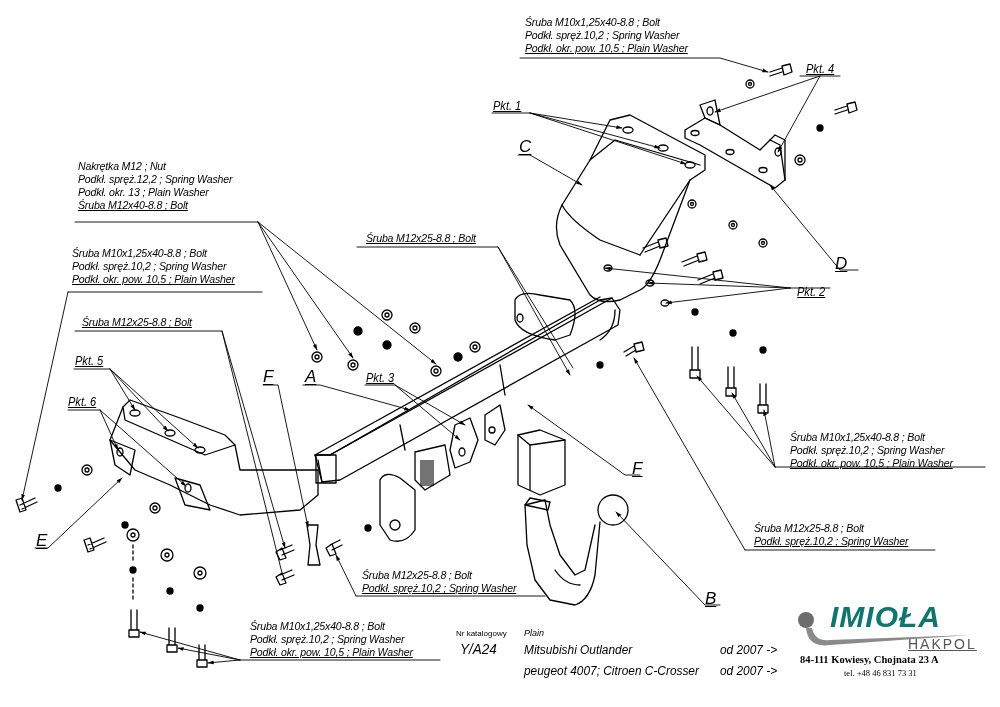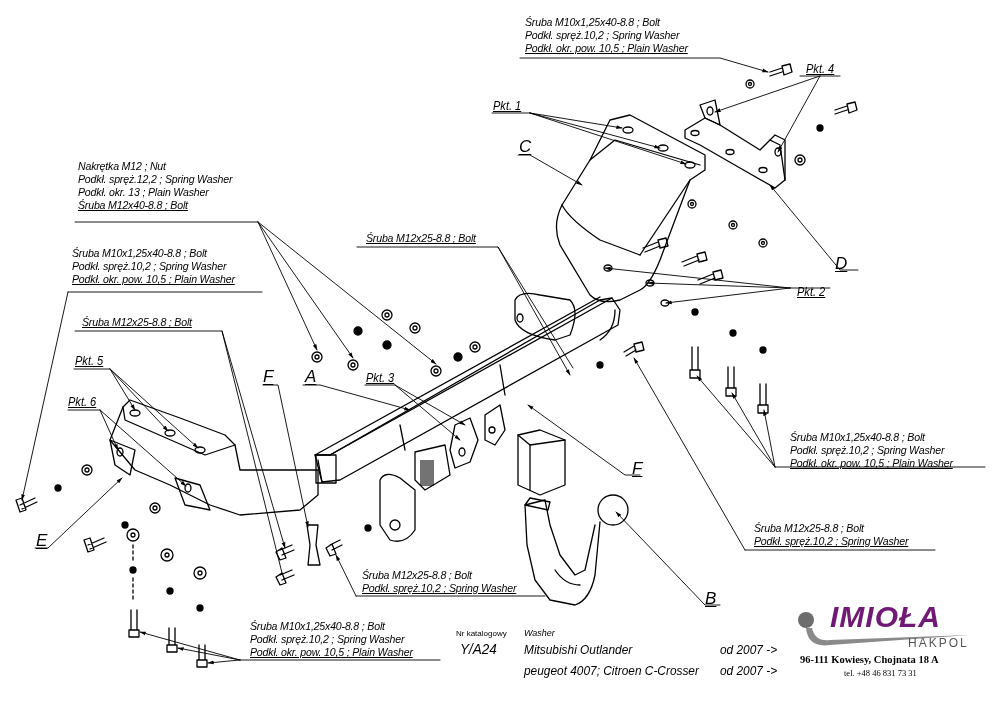--- a/index.html
+++ b/index.html
@@ -9,22 +9,22 @@
   .lbl .ln { display:block; }
   .lbl .ul { text-decoration:underline; text-underline-offset:1px; }
   .part { position:absolute; font-style:italic; font-size:17px; line-height:17px; text-decoration:underline; text-underline-offset:2px; }
   .pkt { position:absolute; font-style:italic; font-size:12px; line-height:13px; text-decoration:underline; text-underline-offset:1px; transform:scaleX(0.92); transform-origin:left top; }
   .cat-label { position:absolute; font-size:8px; }
   .cat-val { position:absolute; font-style:italic; font-size:15px; transform:scaleX(0.9); transform-origin:left top; }
   .mk-label { position:absolute; font-style:italic; font-size:9px; }
   .mk-row { position:absolute; font-style:italic; font-size:12.5px; white-space:nowrap; transform:scaleX(0.95); transform-origin:left top; }
   .addr1 { position:absolute; font-family:"Liberation Serif", serif; font-weight:bold; font-size:10.5px; white-space:nowrap; }
   .addr2 { position:absolute; font-family:"Liberation Serif", serif; font-size:8.5px; white-space:nowrap; }
-  .logo-text { position:absolute; font-style:italic; font-weight:bold; font-size:30px; color:#701a75; letter-spacing:1px; }
-  .logo-sub { position:absolute; font-size:12px; color:#555; letter-spacing:2px; }
+  .logo-text { position:absolute; font-style:italic; font-weight:bold; font-size:30px; color:#0f766e; letter-spacing:1px; }
+  .logo-sub { position:absolute; font-size:14px; color:#555; letter-spacing:2px;text-decoration:underline; }
 </style>
 </head>
 <body>
 
 <svg id="drawing" viewBox="0 0 1000 707" xmlns="http://www.w3.org/2000/svg">
   <defs>
     <marker id="arr" viewBox="0 0 10 10" refX="9" refY="5" markerWidth="7" markerHeight="7" orient="auto-start-reverse">
       <path d="M0,2 L10,5 L0,8 z" fill="#000"></path>
     </marker>
   </defs>
@@ -320,22 +320,22 @@
 <div class="part" style="left:705px;top:590px;">B</div>
 <div class="part" style="left:519px;top:138px;">C</div>
 <div class="part" style="left:835px;top:255px;">D</div>
 <div class="part" style="left:36px;top:532px;">E</div>
 <div class="part" style="left:263px;top:368px;">F</div>
 <div class="part" style="left:632px;top:460px;">F</div>
 
 <div class="cat-label" style="left:456px;top:629px;">Nr katalogowy</div>
 <div class="cat-val" style="left:460px;top:640px;">Y/A24</div>
 
-<div class="mk-label" style="left:524px;top:628px;">Washer</div>
+<div class="mk-label" style="left:524px;top:628px;">Plain</div>
 <div class="mk-row" style="left:524px;top:643px;">Mitsubishi Outlander</div>
 <div class="mk-row" style="left:720px;top:643px;">od  2007 -&gt;</div>
 <div class="mk-row" style="left:524px;top:664px;">peugeot 4007; Citroen C-Crosser</div>
 <div class="mk-row" style="left:720px;top:664px;">od  2007 -&gt;</div>
 
 <div class="logo-text" style="left:830px;top:600px;">IMIOŁA</div>
 <div class="logo-sub" style="left:908px;top:636px;">HAKPOL</div>
-<div class="addr1" style="left:800px;top:654px;">96-111 Kowiesy, Chojnata 18 A</div>
+<div class="addr1" style="left:800px;top:654px;">84-111 Kowiesy, Chojnata 23 A</div>
 <div class="addr2" style="left:800px;top:668px;padding-left:44px;">tel. +48 46 831 73 31</div>
 
 </body></html>

